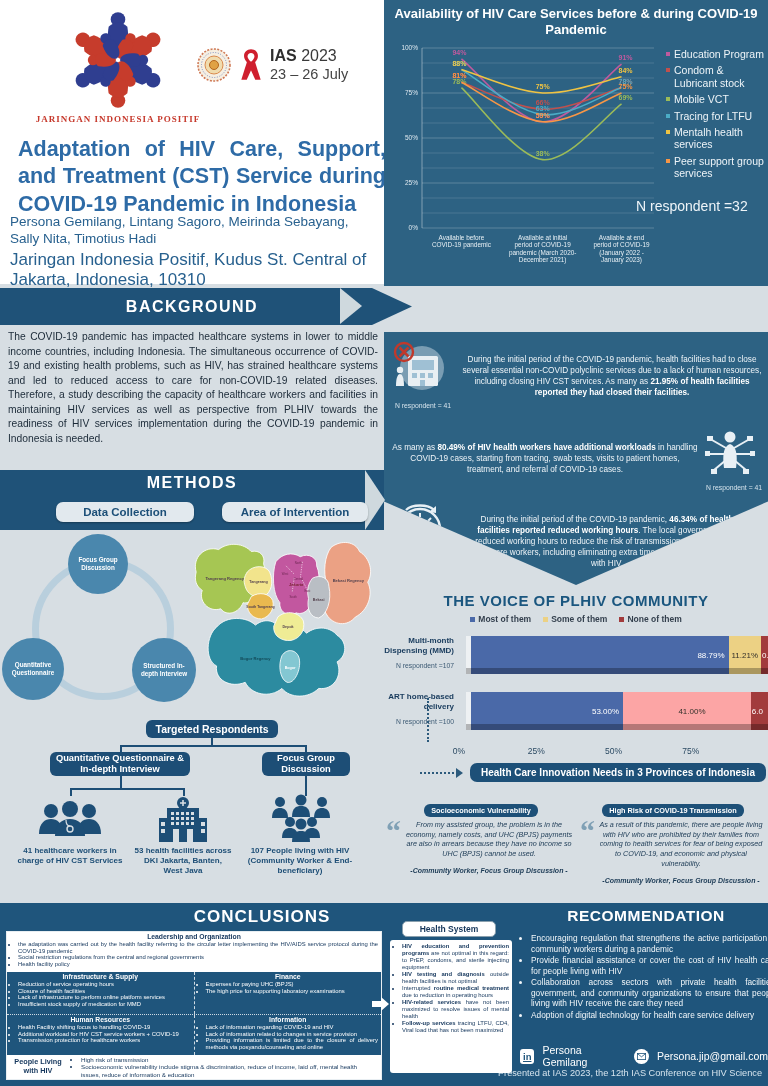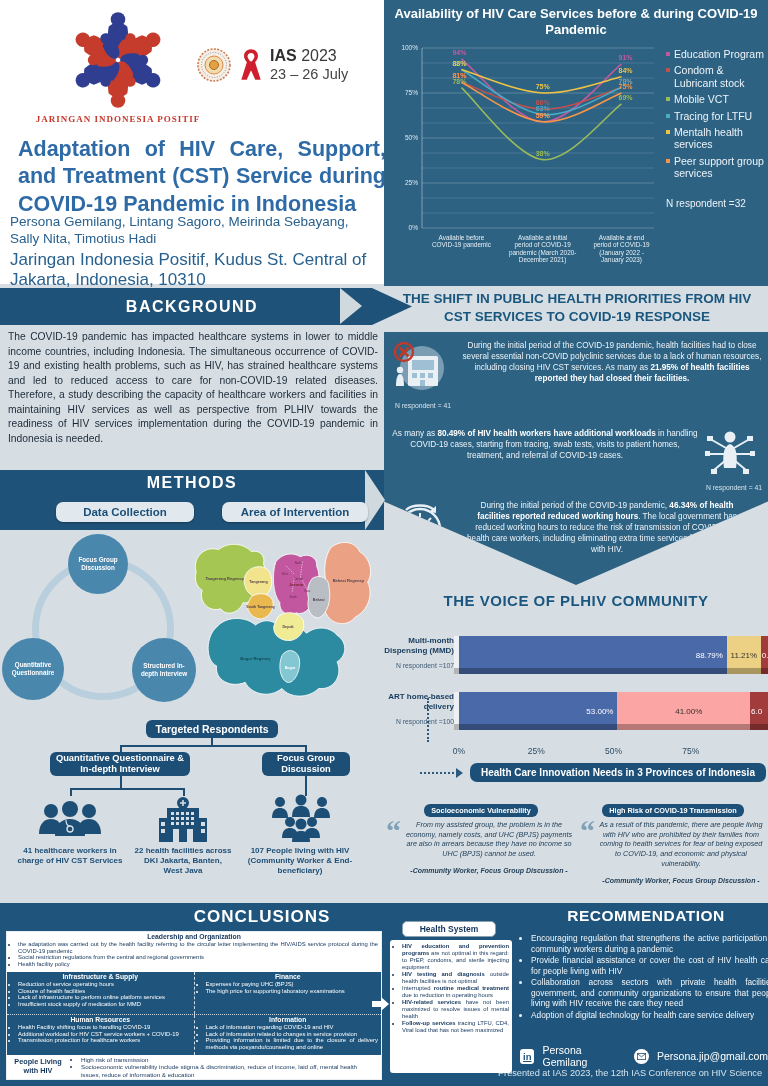--- a/index.html
+++ b/index.html
@@ -21,21 +21,21 @@
   .affil{left:10px;top:250px;width:368px;font-size:17px;line-height:1.2;color:#28618f;}
   
   .chart-panel{left:384px;top:0;width:384px;height:286px;background:#2d6283;}
   .chart-title{left:392px;top:6px;width:368px;text-align:center;color:#fff;font-weight:bold;
     font-size:13px;line-height:1.25;}
   .line-svg{left:388px;top:42px;}
   .line-legend{left:666px;top:48px;width:100px;list-style:none;margin:0;padding:0;}
   .line-legend li{position:relative;padding-left:8px;color:#eef4f8;font-size:10.5px;line-height:1.18;
     margin-bottom:4px;font-weight:500;}
   .line-legend li .sw{position:absolute;left:0;top:4px;width:4px;height:4px;}
-  .nresp32{left:666px;top:198px;color:#eef4f8;font-size:10px;}
+  .nresp32{left:636px;top:198px;color:#eef4f8;font-size:14px;}
   
   .band{height:37px;background:#1f5278;display:flex;align-items:center;}
   .band .bt{width:384px;text-align:center;color:#fff;font-weight:bold;font-size:16px;letter-spacing:1.5px;}
   .band-bg{left:0;top:288px;width:412px;clip-path:polygon(0 0,372px 0,412px 50%,372px 100%,0 100%);}
   .band-bg::after{content:"";position:absolute;left:340px;top:0;border-top:18.5px solid transparent;
     border-bottom:18.5px solid transparent;border-left:22px solid #cfd9de;}
   .bg-text{left:8px;top:330px;width:370px;font-size:10.3px;line-height:1.41;color:#1b2a38;text-align:justify;}
   .methods-block{left:0;top:470px;width:384px;height:60px;background:#1f5278;}
   .methods-block::after{content:"";position:absolute;right:-1px;top:0;border-top:30px solid transparent;
     border-bottom:30px solid transparent;border-left:20px solid #cfd9de;}
@@ -43,31 +43,31 @@
     font-size:16px;letter-spacing:1.5px;}
   .mpill{top:502px;height:16px;background:#e2e9ee;border-radius:7px;display:flex;align-items:center;
     justify-content:center;font-weight:bold;font-size:11.5px;color:#1c4f78;box-shadow:0 1px 2px rgba(0,0,0,.3);
     padding:2px 10px;z-index:3;}
   
   .shift-head{left:392px;top:290px;width:370px;text-align:center;font-weight:bold;font-size:13.5px;
     line-height:1.3;color:#19577f;}
   .shift-panel{left:384px;top:332px;width:384px;height:253px;background:#2d6283;
     clip-path:polygon(0 0,100% 0,100% 67%,50% 100%,0 67%);}
   .shift-row{position:absolute;display:flex;gap:6px;align-items:flex-start;}
-  .shift-text{color:#eef4f8;font-size:8.2px;line-height:1.35;text-align:center;}
+  .shift-text{color:#eef4f8;font-size:8.2px;line-height:1.35;text-align:center;margin-top:14px;}
   .shift-text b{color:#ffffff;}
   .nr41{font-size:6.8px;color:#d5e3ec;text-align:center;margin-top:2px;}
   
   .voice-title{left:392px;top:592px;width:368px;text-align:center;font-weight:bold;font-size:15px;
     letter-spacing:.5px;color:#1a567f;}
   .voice-legend{left:384px;top:614px;width:384px;display:flex;justify-content:center;gap:12px;}
   .voice-legend .it{display:flex;align-items:center;gap:3px;font-size:8.5px;font-weight:bold;color:#333f4d;}
   .voice-legend .sw{width:5px;height:5px;display:inline-block;}
   .vrow{position:absolute;left:384px;width:384px;height:38px;display:flex;}
-  .vlabel{width:70px;text-align:right;padding-right:0;}
+  .vlabel{width:70px;text-align:right;padding-right:12px;}
   .vcat{font-weight:bold;font-size:8px;color:#173a5c;line-height:1.2;}
   .vn{font-size:6.8px;color:#3c5a74;margin-top:7px;}
   .vwall{width:5px;height:38px;background:#eef1f3;box-shadow:inset 0 -6px rgba(0,0,0,.25);}
   .vtrack{flex:1;display:flex;height:38px;}
   .seg{position:relative;height:38px;box-shadow:inset 0 -6px rgba(0,0,0,.28);display:flex;align-items:center;overflow:visible;}
   .seg span{white-space:nowrap;font-size:8px;}
   .seg.s0{justify-content:flex-end;}  .seg.s0 span{color:#fff;padding-right:4px;}
   .seg.s1{justify-content:center;}    .seg.s1 span{color:#33302a;}
   .seg.s2 span{color:#fff;padding-left:1px;}
   .vticks{left:459px;top:746px;width:309px;height:10px;}
@@ -277,21 +277,20 @@
       <li><span class="sw" style="background: rgb(238, 195, 67);"></span>Mentalh health services</li>
       <li><span class="sw" style="background: rgb(247, 150, 70);"></span>Peer support group services</li>
     </ul>
   <div class="abs nresp32">N respondent =32</div>
 
   <div class="abs band band-bg">
     <span class="bt">BACKGROUND</span>
   </div>
   <p class="abs bg-text" style="margin:0">The COVID-19 pandemic has impacted healthcare systems in lower to middle income countries, including Indonesia. The simultaneous occurrence of COVID-19 and existing health problems, such as HIV, has strained healthcare systems and led to reduced access to care for non-COVID-19 related diseases. Therefore, a study describing the capacity of healthcare workers and facilities in maintaining HIV services as well as perspective from PLHIV towards the readiness of HIV services implementation during the COVID-19 pandemic in Indonesia is needed.</p>
 
-  <div class="abs shift-head">THE SHIFT IN PUBLIC HEALTH PRIORITIES FROM HIV CST SERVICES TO COVID-19 RESPONSE</div>
   <div class="abs shift-panel">
     <div class="shift-row" style="left:8px;top:8px;width:372px">
       <div style="width:62px;flex:none">
         <svg width="54" height="56" viewBox="0 0 54 56">
           <circle cx="30" cy="28" r="22" fill="#b9cdda" opacity="0.55"></circle>
           <rect x="16" y="16" width="30" height="30" rx="1.5" fill="#e9eff3"></rect>
           <rect x="20" y="20" width="22" height="10" fill="#9fc0d4"></rect>
           <g fill="#9fc0d4">
             <rect x="20" y="33" width="5" height="5"></rect>
               <rect x="28" y="33" width="5" height="5"></rect>
@@ -465,24 +464,29 @@
         <path d="M46 24 C46 16 50 14 54 14 C58 14 62 16 62 24 Z"></path>
       <circle cx="22" cy="28" r="5"></circle>
         <path d="M14 44 C14 36 18 34 22 34 C26 34 30 36 30 44 Z"></path>
       <circle cx="44" cy="28" r="5"></circle>
         <path d="M36 44 C36 36 40 34 44 34 C48 34 52 36 52 44 Z"></path>
       <circle cx="33" cy="30" r="5.5"></circle>
         <path d="M24 48 C24 39 28 37 33 37 C38 37 42 39 42 48 Z"></path>
     </g>
   </svg>
   <div class="abs count-cap" style="left:12px;top:846px;width:116px">41 healthcare workers in charge of HIV CST Services</div>
-  <div class="abs count-cap" style="left:134px;top:846px;width:98px">22 health facilities across DKI Jakarta, Banten, West Java</div>
+  <div class="abs count-cap" style="left:134px;top:846px;width:98px">53 health facilities across DKI Jakarta, Banten, West Java</div>
   <div class="abs count-cap" style="left:240px;top:846px;width:120px">107 People living with HIV (Community Worker &amp; End-beneficiary)</div>
 
   <div class="abs voice-title">THE VOICE OF PLHIV COMMUNITY</div>
+  <div class="abs voice-legend" id="voice-legend">
+      <span class="it"><span class="sw" style="background: rgb(74, 105, 168);"></span>Most of them</span>
+      <span class="it"><span class="sw" style="background: rgb(236, 209, 132);"></span>Some of them</span>
+      <span class="it"><span class="sw" style="background: rgb(162, 59, 60);"></span>None of them</span>
+    </div>
   <div id="voice-rows">
       <div class="vrow" style="top: 636px;">
         <div class="vlabel">
           <div class="vcat">Multi-month Dispensing (MMD)</div>
           <div class="vn">N respondent =107</div>
         </div>
         <div class="vwall"></div>
         <div class="vtrack">
           <div class="seg s0" style="width: 86.709%; background: rgb(74, 105, 168);">
             <span>88.79%</span>

